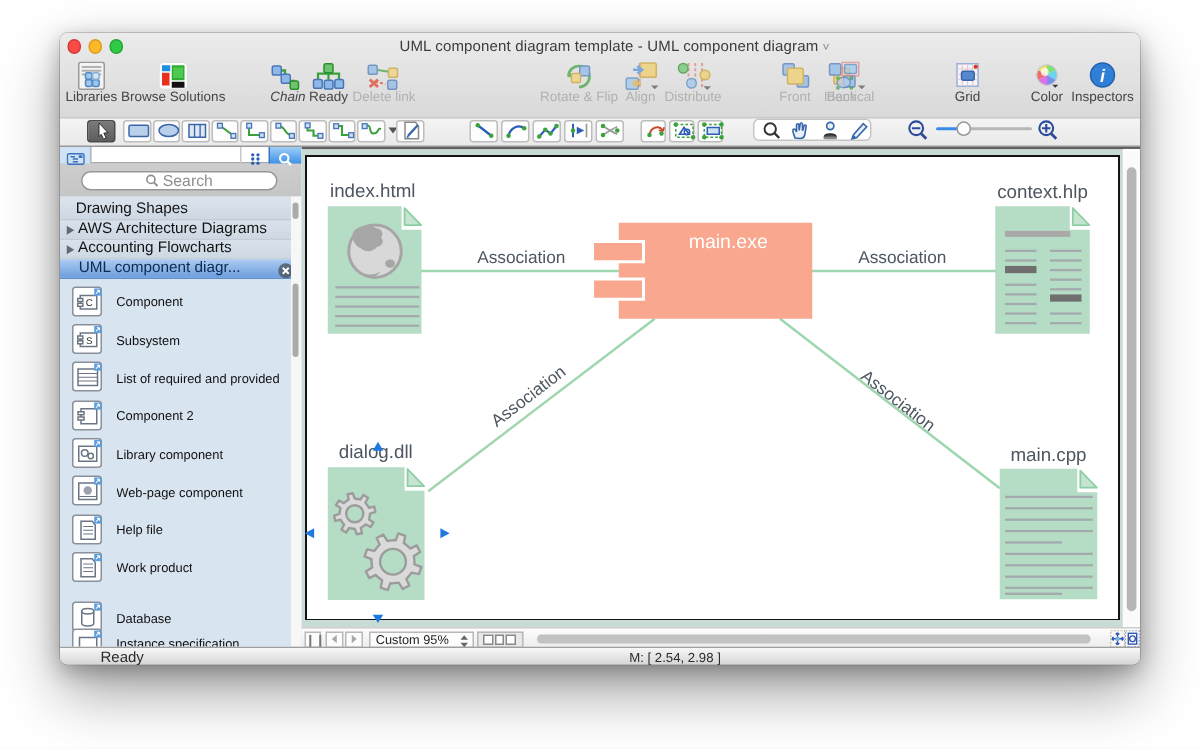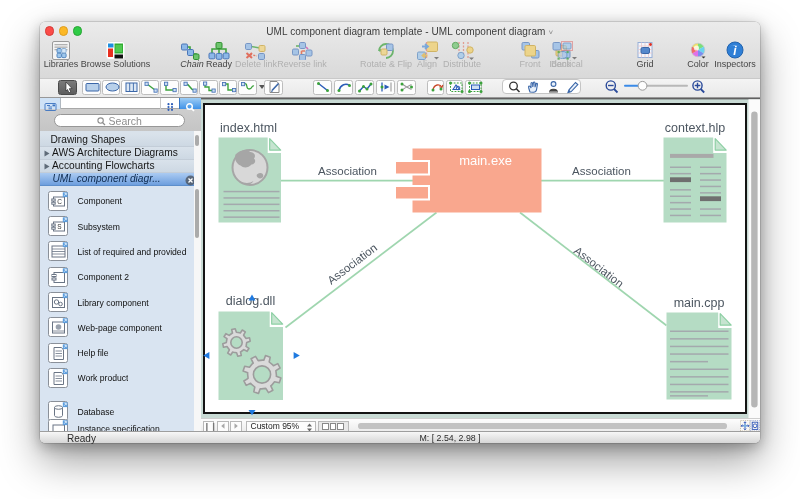--- a/index.html
+++ b/index.html
@@ -83,32 +83,20 @@
       <svg width="26" height="19" viewBox="0 0 26 19">
         <path d="M8,5.5 L17,7" stroke="#3ba23b" stroke-width="1.4" fill="none"></path>
         <path d="M7,13.5 L14,15" stroke="#e05030" stroke-width="1.4" fill="none" stroke-dasharray="2,1.4"></path>
         <rect x="2.5" y="2.5" width="6" height="6" rx="1.2" fill="#8db8e8" stroke="#4a76b8" stroke-width="1"></rect>
         <rect x="16" y="4.5" width="6" height="6" rx="1.2" fill="#f2d378" stroke="#c8a030" stroke-width="1"></rect>
         <rect x="15.5" y="12.5" width="6" height="6" rx="1.2" fill="#8db8e8" stroke="#4a76b8" stroke-width="1"></rect>
         <path d="M3.5,12 L9,17 M9,12 L3.5,17" stroke="#e04028" stroke-width="2"></path>
       </svg>
       <div class="lab">Delete link</div>
     </div>
-<div class="t1item dis" style="left:232.0px;width:60px;">
-      <svg width="26" height="19" viewBox="0 0 26 19">
-        <path d="M7,5 L10,5" stroke="#3ba23b" stroke-width="1.6"></path>
-        <path d="M17,6 L19,8" stroke="#d040a8" stroke-width="1.6"></path>
-        <path d="M12.5,10 L16,10 M12.5,10 L12.5,14" stroke="#e05030" stroke-width="1.6" fill="none"></path>
-        <rect x="10.5" y="1.5" width="6" height="6" rx="1.2" fill="#8db8e8" stroke="#4a76b8" stroke-width="1"></rect>
-        <rect x="3.5" y="8" width="6" height="6" rx="1.2" fill="#8db8e8" stroke="#4a76b8" stroke-width="1"></rect>
-        <rect x="17" y="9" width="6" height="6" rx="1.2" fill="#8db8e8" stroke="#4a76b8" stroke-width="1"></rect>
-        <rect x="10.5" y="13.5" width="6" height="6" rx="1.2" fill="#8db8e8" stroke="#4a76b8" stroke-width="1"></rect>
-      </svg>
-      <div class="lab">Reverse link</div>
-    </div>
 <div class="t1item dis" style="left:314.0px;width:64px;">
       <svg width="26" height="19" viewBox="0 0 26 19">
         <path d="M6,10 A7,7 0 1 1 13,17" stroke="#3ba23b" stroke-width="1.8" fill="none"></path>
         <path d="M6,6.5 L6,10.5 L10,10.5 Z" fill="#3ba23b"></path>
         <rect x="13.5" y="3" width="6.5" height="6.5" rx="1.2" fill="#8db8e8" stroke="#4a76b8" stroke-width="1"></rect>
         <rect x="8" y="8" width="6" height="6" rx="1.2" fill="#f2d378" stroke="#c8a030" stroke-width="1"></rect>
       </svg>
       <div class="lab">Rotate &amp; Flip</div>
     </div>
 <div class="t1item dis" style="left:370.0px;width:34px;">
@@ -392,21 +380,21 @@
           <path d="M5.6,5.6 L8,8" stroke="#8e8e8e" stroke-width="1.3"></path>
         </svg> Search</div>
 <div style="position:absolute;left:0;top:33px;width:160.8px;height:3px;background:#d9e2eb;"></div>
 <div class="catrow" style="top:49.2px;"><svg style="position:absolute;left:4px;top:3.5px;" width="6" height="7" viewBox="0 0 6 7">
           <path d="M0.5,0.5 L5.5,3.5 L0.5,6.5 Z" fill="#5f6b78"></path>
         </svg><span style="margin-left:12px;">AWS Architecture Diagrams</span></div>
 <div class="catrow" style="top:36.0px;"><span style="margin-left:10.5px;">Drawing Shapes</span></div>
 <div class="catrow" style="top:62.4px;"><svg style="position:absolute;left:4px;top:3.5px;" width="6" height="7" viewBox="0 0 6 7">
           <path d="M0.5,0.5 L5.5,3.5 L0.5,6.5 Z" fill="#5f6b78"></path>
         </svg><span style="margin-left:12px;">Accounting Flowcharts</span></div>
-<div class="catrow" style="top:75.6px;background:linear-gradient(#abcbf2,#6d9ede);border-bottom:1px solid #5d8ecb;color:#0e2b50;font-style:italic;"><span style="margin-left:12.5px;">UML component diagr...</span><svg style="position:absolute;right:4.5px;top:1.5px;" width="11" height="11" viewBox="0 0 11 11">
+<div class="catrow" style="top:75.6px;background:linear-gradient(#abcbf2,#6d9ede);border-bottom:1px solid #5d8ecb;color:#0e2b50;"><span style="margin-left:12.5px;">UML component diagr...</span><svg style="position:absolute;right:4.5px;top:1.5px;" width="11" height="11" viewBox="0 0 11 11">
           <circle cx="5.5" cy="5.5" r="5" fill="#4d5560" opacity="0.8"></circle>
           <path d="M3.5,3.5 L7.5,7.5 M7.5,3.5 L3.5,7.5" stroke="#fff" stroke-width="1.3"></path>
         </svg></div>
 <div class="comprow" style="top:90.8px;">
         <div class="cicon"><svg width="19" height="19" viewBox="0 0 19 19">
             <rect x="4.5" y="5" width="11" height="9" fill="#fff" stroke="#6a7585"></rect>
             <rect x="2.8" y="7" width="3.4" height="2" fill="#fff" stroke="#6a7585"></rect>
             <rect x="2.8" y="10.2" width="3.4" height="2" fill="#fff" stroke="#6a7585"></rect>
             <text x="10.5" y="12" font-size="6.5" fill="#333" text-anchor="middle">C</text>
             <rect x="13.8" y="0.3" width="4.8" height="4.8" fill="#5d9ede"></rect>

